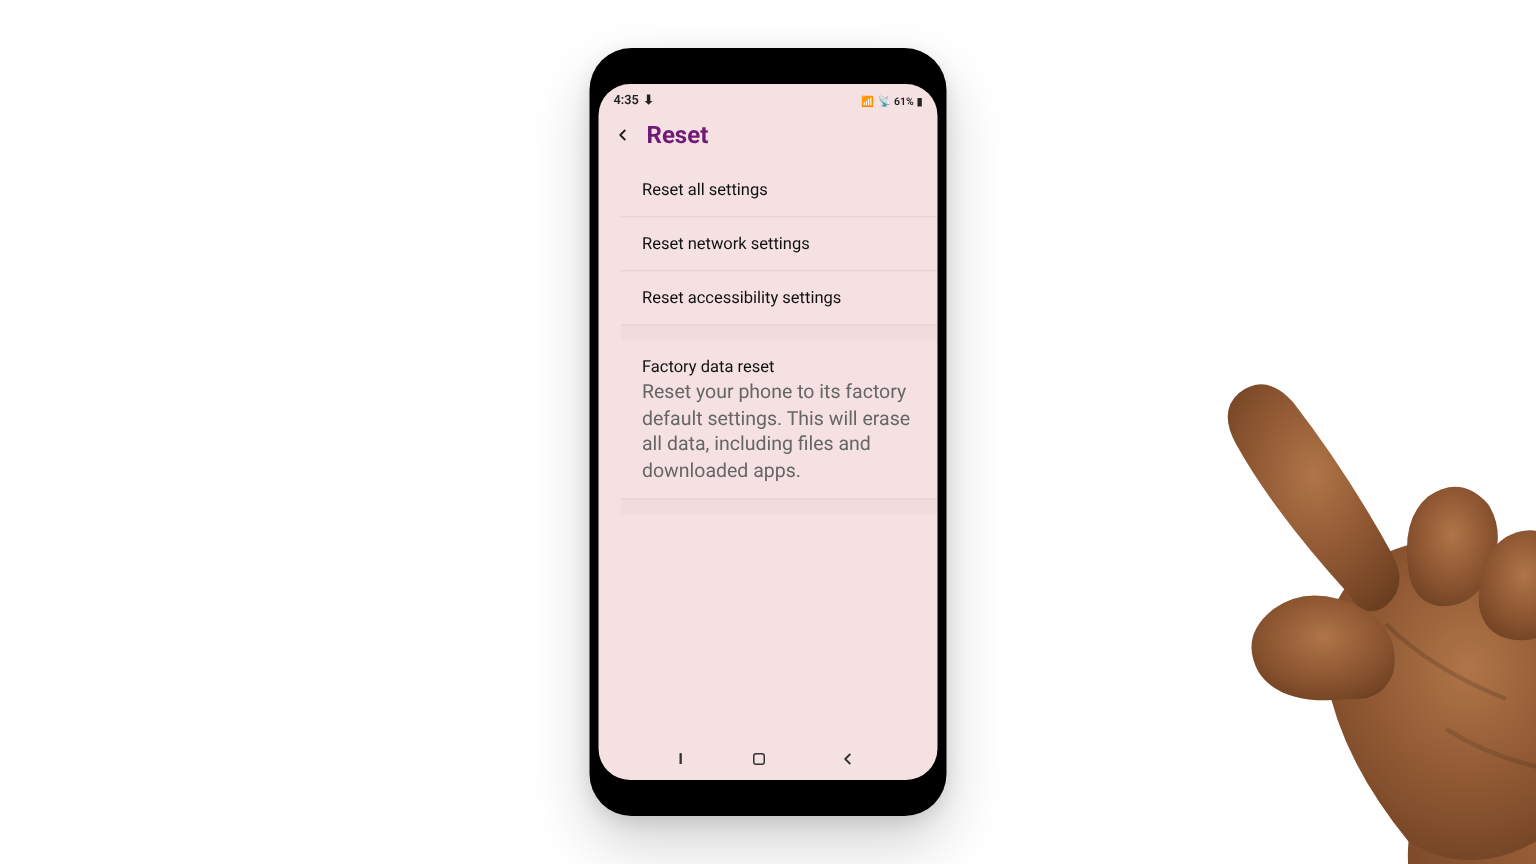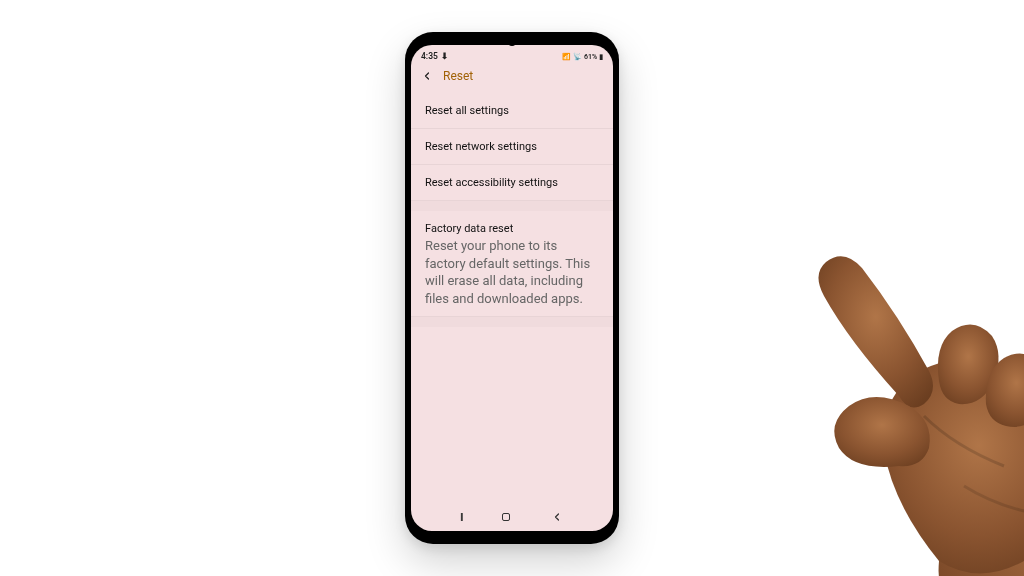--- a/index.html
+++ b/index.html
@@ -7,25 +7,25 @@
       width: 1024px;
       height: 576px;
       background: #ffffff;
       display: flex;
       align-items: center;
       justify-content: center;
       font-family: -apple-system, "Segoe UI", Roboto, sans-serif;
       overflow: hidden;
     }
     .phone-frame {
-      width: 214px;
+      width: 238px;
       height: 512px;
       background: #000;
       border-radius: 28px;
-      padding: 13px 6px;
+      padding: 24px 6px;
       position: relative;
       box-shadow: 0 18px 40px rgba(0,0,0,0.18), 0 4px 12px rgba(0,0,0,0.1);
     }
     .screen {
       width: 100%;
       height: 100%;
       background: #f5e0e2;
       border-radius: 21px;
       position: relative;
       overflow: hidden;
@@ -55,22 +55,22 @@
     }
     .status-left { display: flex; align-items: center; gap: 3px; }
     .status-right { display: flex; align-items: center; gap: 2px; font-size: 7px; }
     .header {
       display: flex;
       align-items: center;
       padding: 6px 10px 10px 10px;
       gap: 10px;
     }
     .back-icon svg { width: 12px; height: 12px; display: block; }
-    .page-title { font-size: 12px; font-weight: 400; color: #a16207; }
-    .list { flex: 1; }
+    .page-title { font-size: 16px; font-weight: 700; color: #701a75; }
+    .list { flex: 1; margin-left: 15px; }
     .item {
       padding: 11px 14px;
       border-bottom: 1px solid rgba(0,0,0,0.05);
     }
     .item.block { padding-bottom: 9px; }
     .item-title { font-size: 11px; color: #111; font-weight: 400; }
     .item-sub { font-size: 13px; color: #666; margin-top: 2px; line-height: 1.35; }
     .section-gap { height: 10px; background: rgba(0,0,0,0.02); }
     .nav-bar {
       height: 28px;

